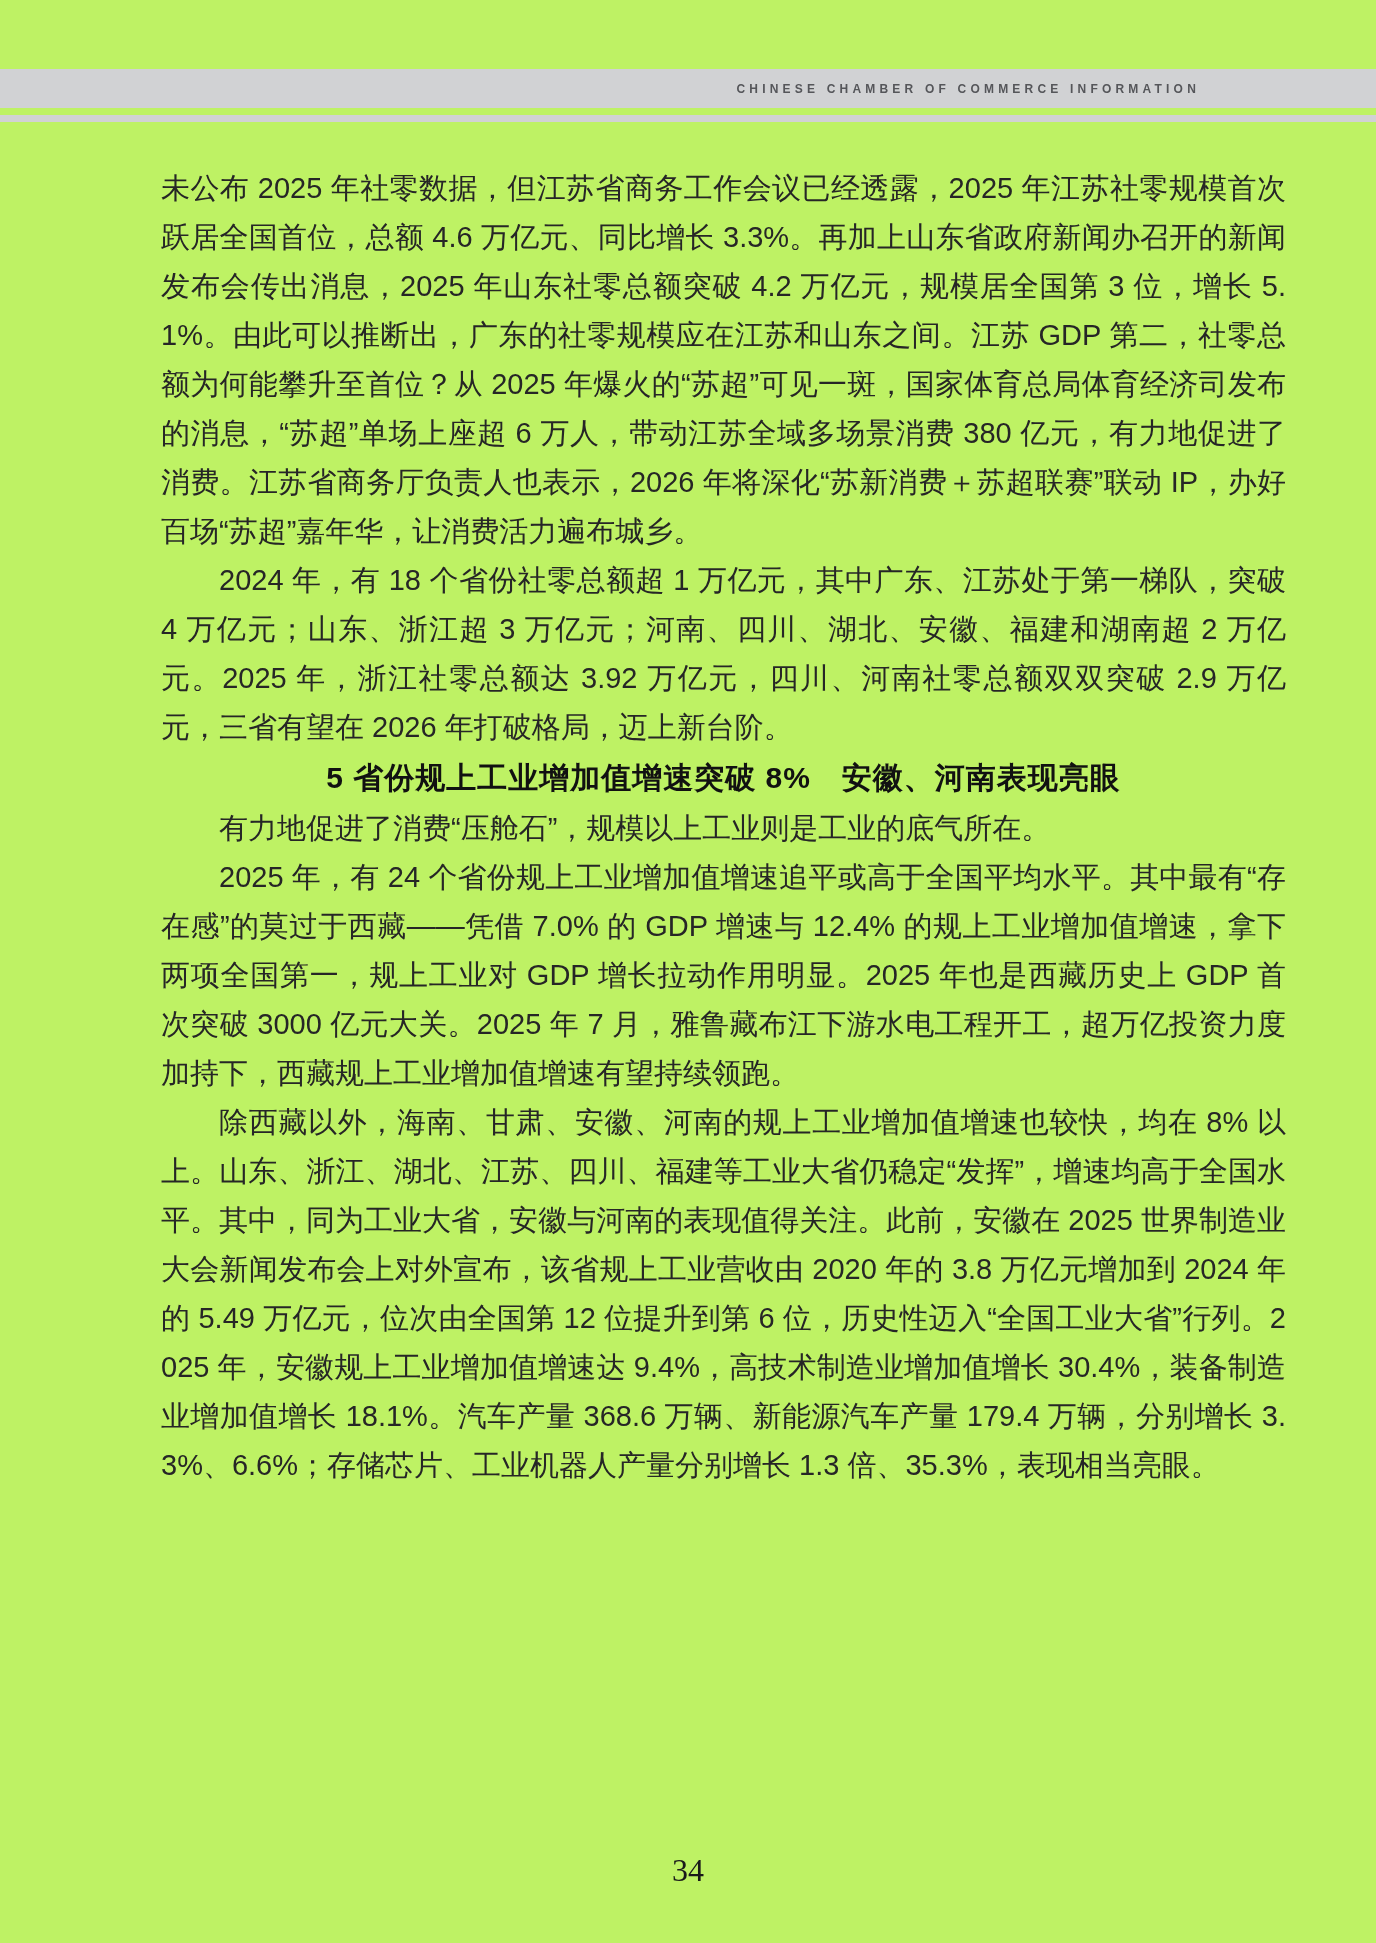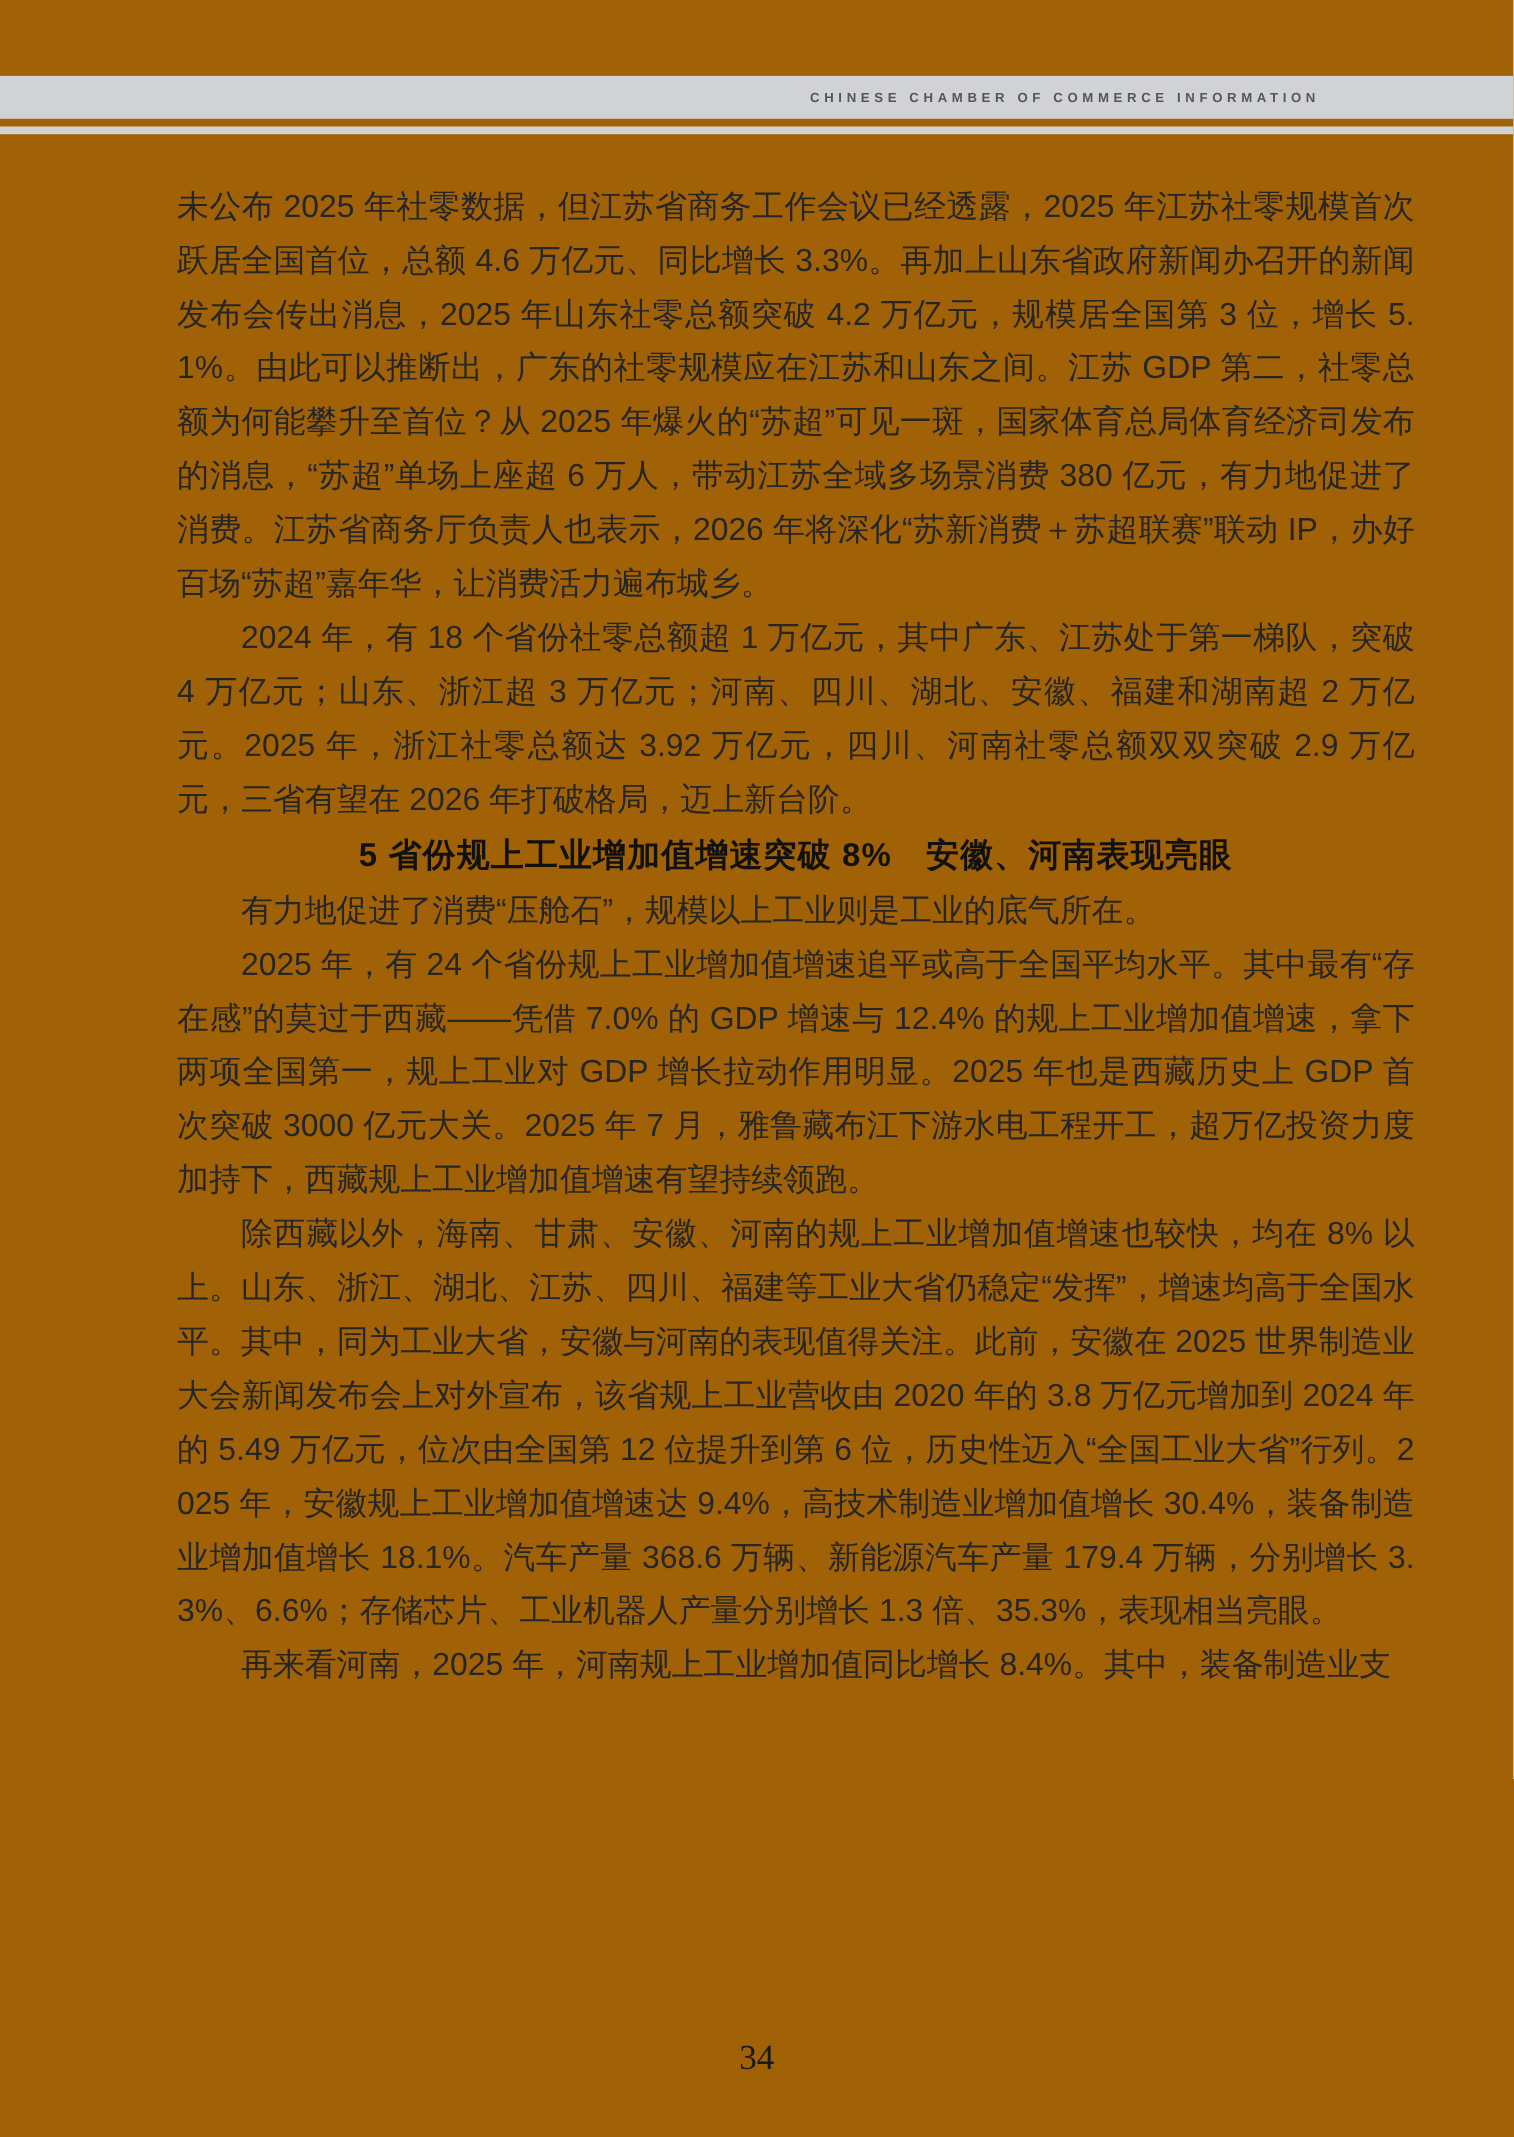--- a/index.html
+++ b/index.html
@@ -4,21 +4,21 @@
 <style>
   html, body {
     margin: 0;
     padding: 0;
     background: #ffffff;
   }
   .page {
     position: relative;
     width: 1376px;
     height: 1943px;
-    background: #a16207;
+    background: #bef264;
     font-family: "Liberation Sans", "DejaVu Sans", sans-serif;
     overflow: hidden;
   }
   
   .masthead-band {
     position: absolute;
     top: 69px;
     left: 0;
     width: 100%;
     height: 39px;
@@ -97,18 +97,17 @@
 
   <div class="content">
     <p>未公布 2025 年社零数据，但江苏省商务工作会议已经透露，2025 年江苏社零规模首次跃居全国首位，总额 4.6 万亿元、同比增长 3.3%。再加上山东省政府新闻办召开的新闻发布会传出消息，2025 年山东社零总额突破 4.2 万亿元，规模居全国第 3 位，增长 5.1%。由此可以推断出，广东的社零规模应在江苏和山东之间。江苏 GDP 第二，社零总额为何能攀升至首位？从 2025 年爆火的“苏超”可见一斑，国家体育总局体育经济司发布的消息，“苏超”单场上座超 6 万人，带动江苏全域多场景消费 380 亿元，有力地促进了消费。江苏省商务厅负责人也表示，2026 年将深化“苏新消费＋苏超联赛”联动 IP，办好百场“苏超”嘉年华，让消费活力遍布城乡。</p>
     <p class="indent">2024 年，有 18 个省份社零总额超 1 万亿元，其中广东、江苏处于第一梯队，突破 4 万亿元；山东、浙江超 3 万亿元；河南、四川、湖北、安徽、福建和湖南超 2 万亿元。2025 年，浙江社零总额达 3.92 万亿元，四川、河南社零总额双双突破 2.9 万亿元，三省有望在 2026 年打破格局，迈上新台阶。</p>
 
     <h2 class="section-heading">5 省份规上工业增加值增速突破 8%　安徽、河南表现亮眼</h2>
 
     <p class="indent">有力地促进了消费“压舱石”，规模以上工业则是工业的底气所在。</p>
     <p class="indent">2025 年，有 24 个省份规上工业增加值增速追平或高于全国平均水平。其中最有“存在感”的莫过于西藏——凭借 7.0% 的 GDP 增速与 12.4% 的规上工业增加值增速，拿下两项全国第一，规上工业对 GDP 增长拉动作用明显。2025 年也是西藏历史上 GDP 首次突破 3000 亿元大关。2025 年 7 月，雅鲁藏布江下游水电工程开工，超万亿投资力度加持下，西藏规上工业增加值增速有望持续领跑。</p>
     <p class="indent">除西藏以外，海南、甘肃、安徽、河南的规上工业增加值增速也较快，均在 8% 以上。山东、浙江、湖北、江苏、四川、福建等工业大省仍稳定“发挥”，增速均高于全国水平。其中，同为工业大省，安徽与河南的表现值得关注。此前，安徽在 2025 世界制造业大会新闻发布会上对外宣布，该省规上工业营收由 2020 年的 3.8 万亿元增加到 2024 年的 5.49 万亿元，位次由全国第 12 位提升到第 6 位，历史性迈入“全国工业大省”行列。2025 年，安徽规上工业增加值增速达 9.4%，高技术制造业增加值增长 30.4%，装备制造业增加值增长 18.1%。汽车产量 368.6 万辆、新能源汽车产量 179.4 万辆，分别增长 3.3%、6.6%；存储芯片、工业机器人产量分别增长 1.3 倍、35.3%，表现相当亮眼。</p>
-    <p class="indent">再来看河南，2025 年，河南规上工业增加值同比增长 8.4%。其中，装备制造业支</p>
   </div>
 
   <div class="page-number">34</div>
 
 </div>
 
 </body></html>

